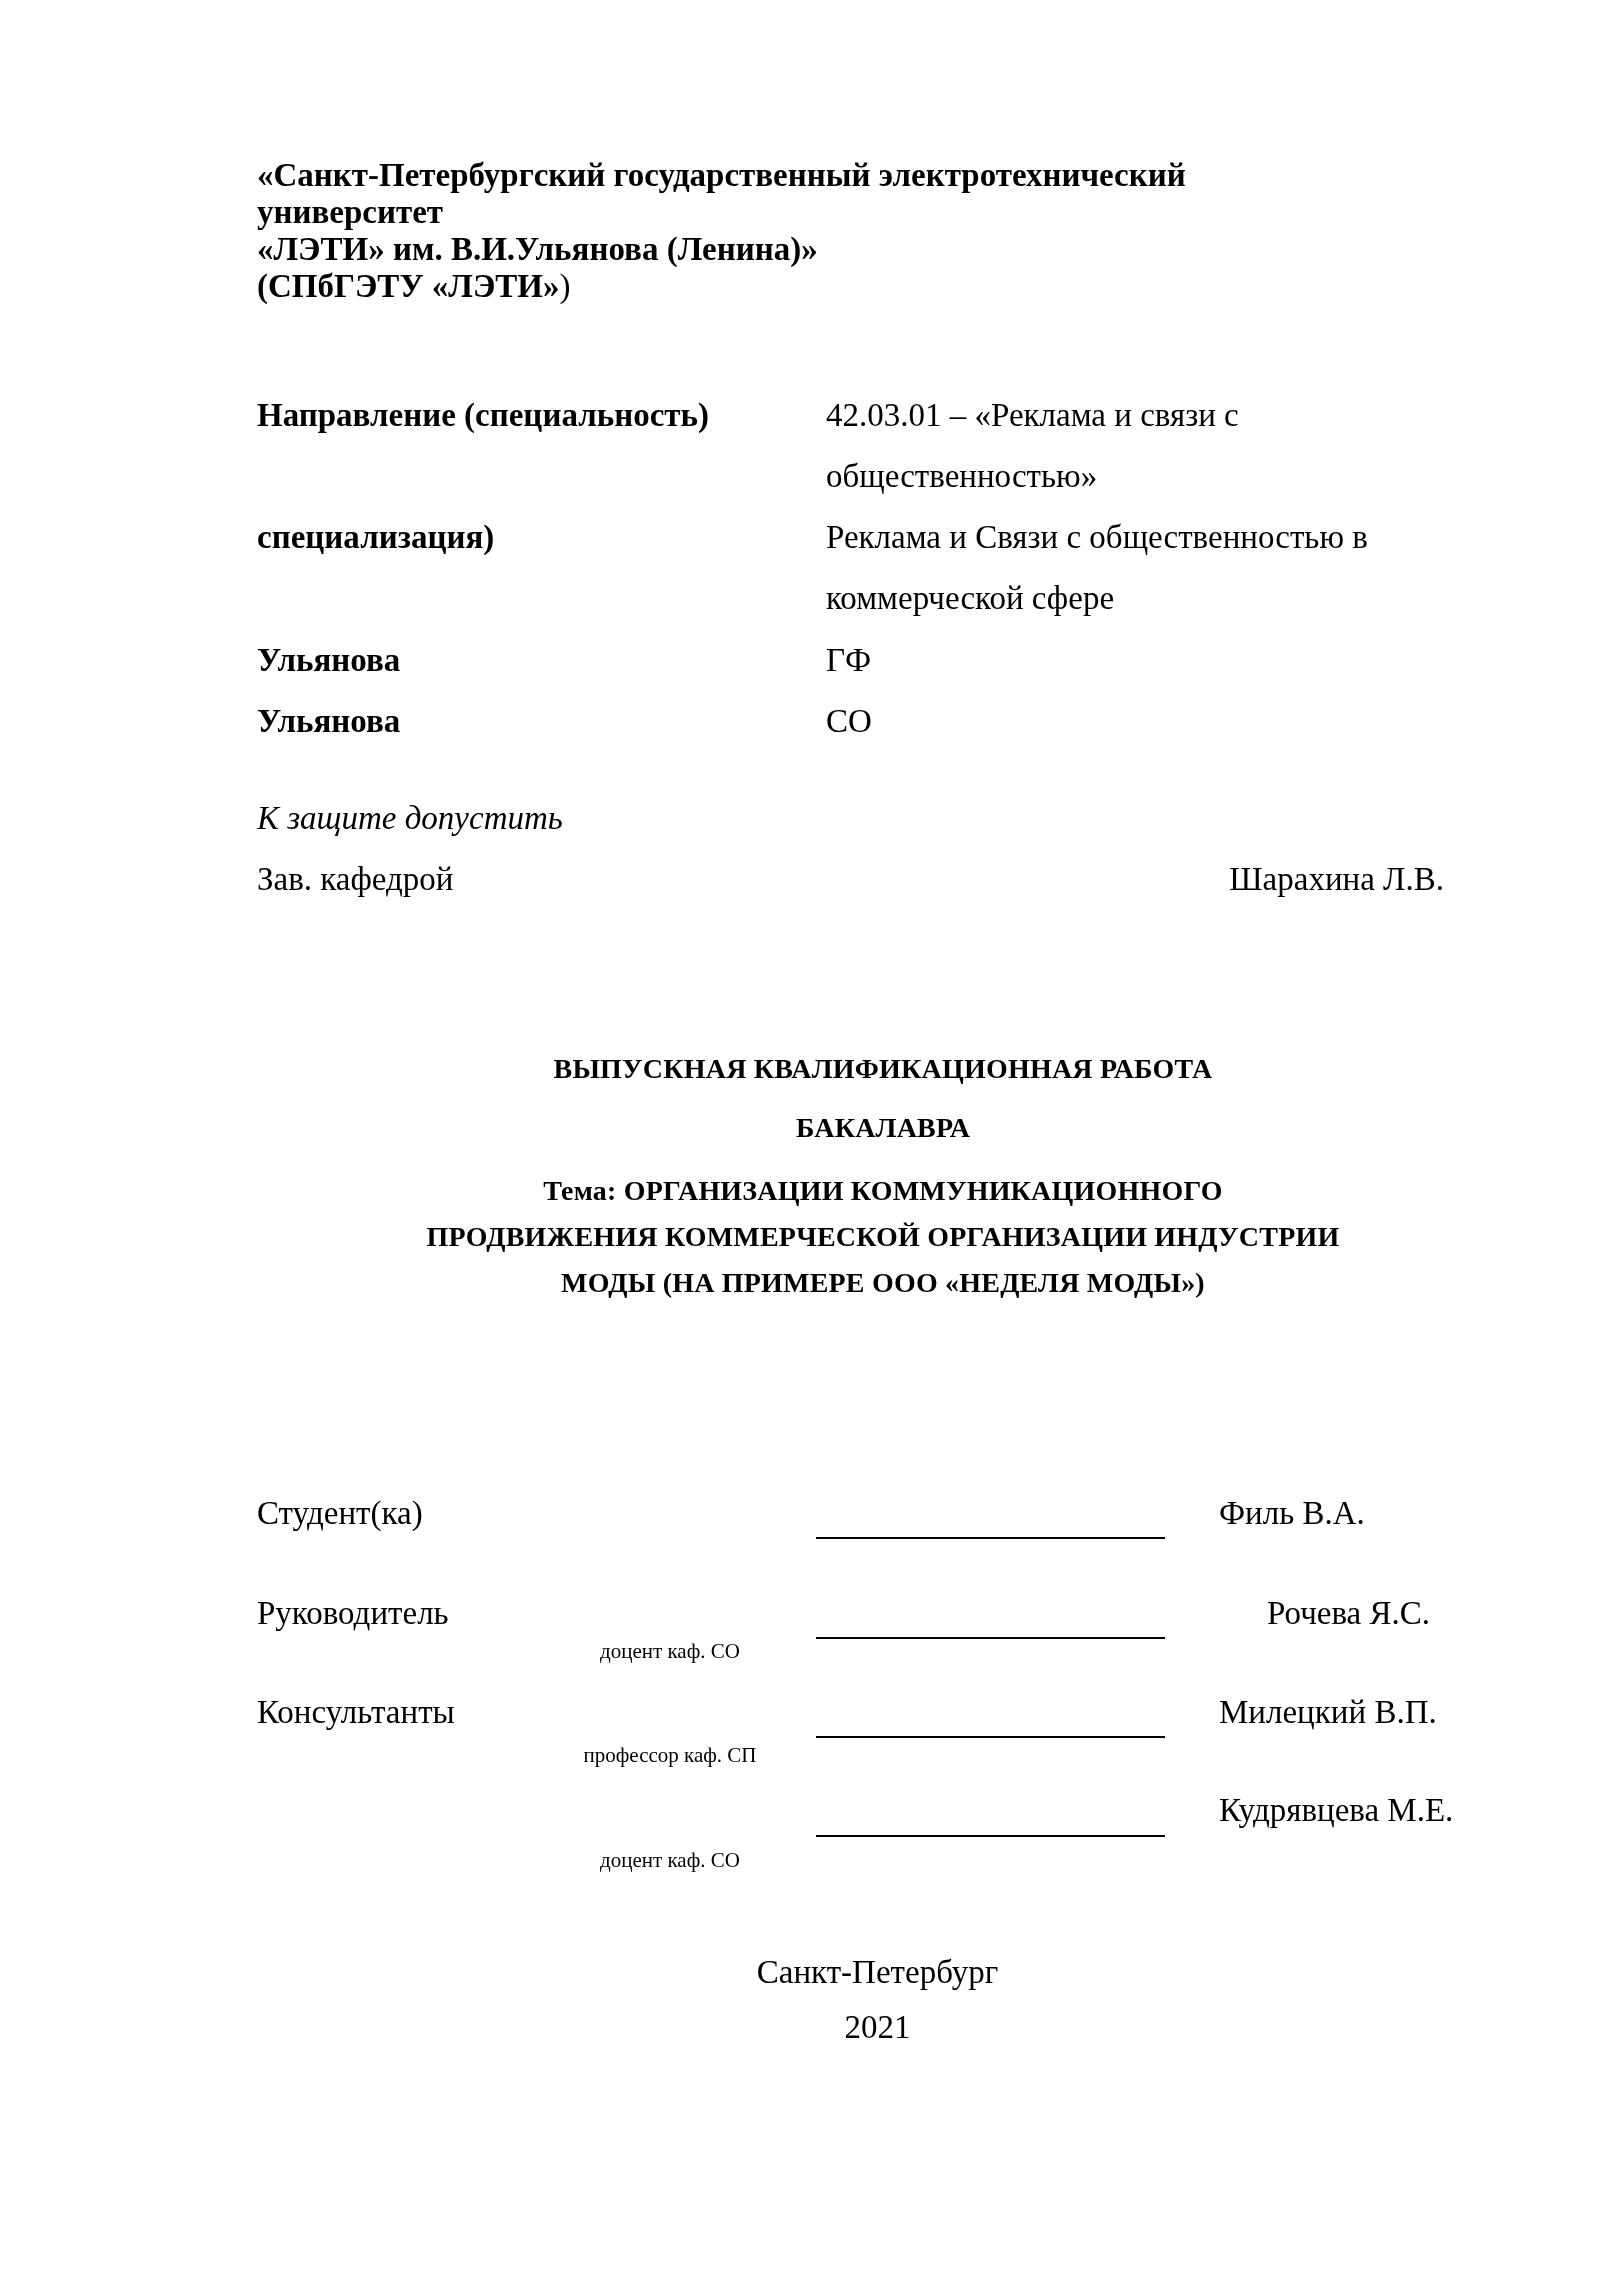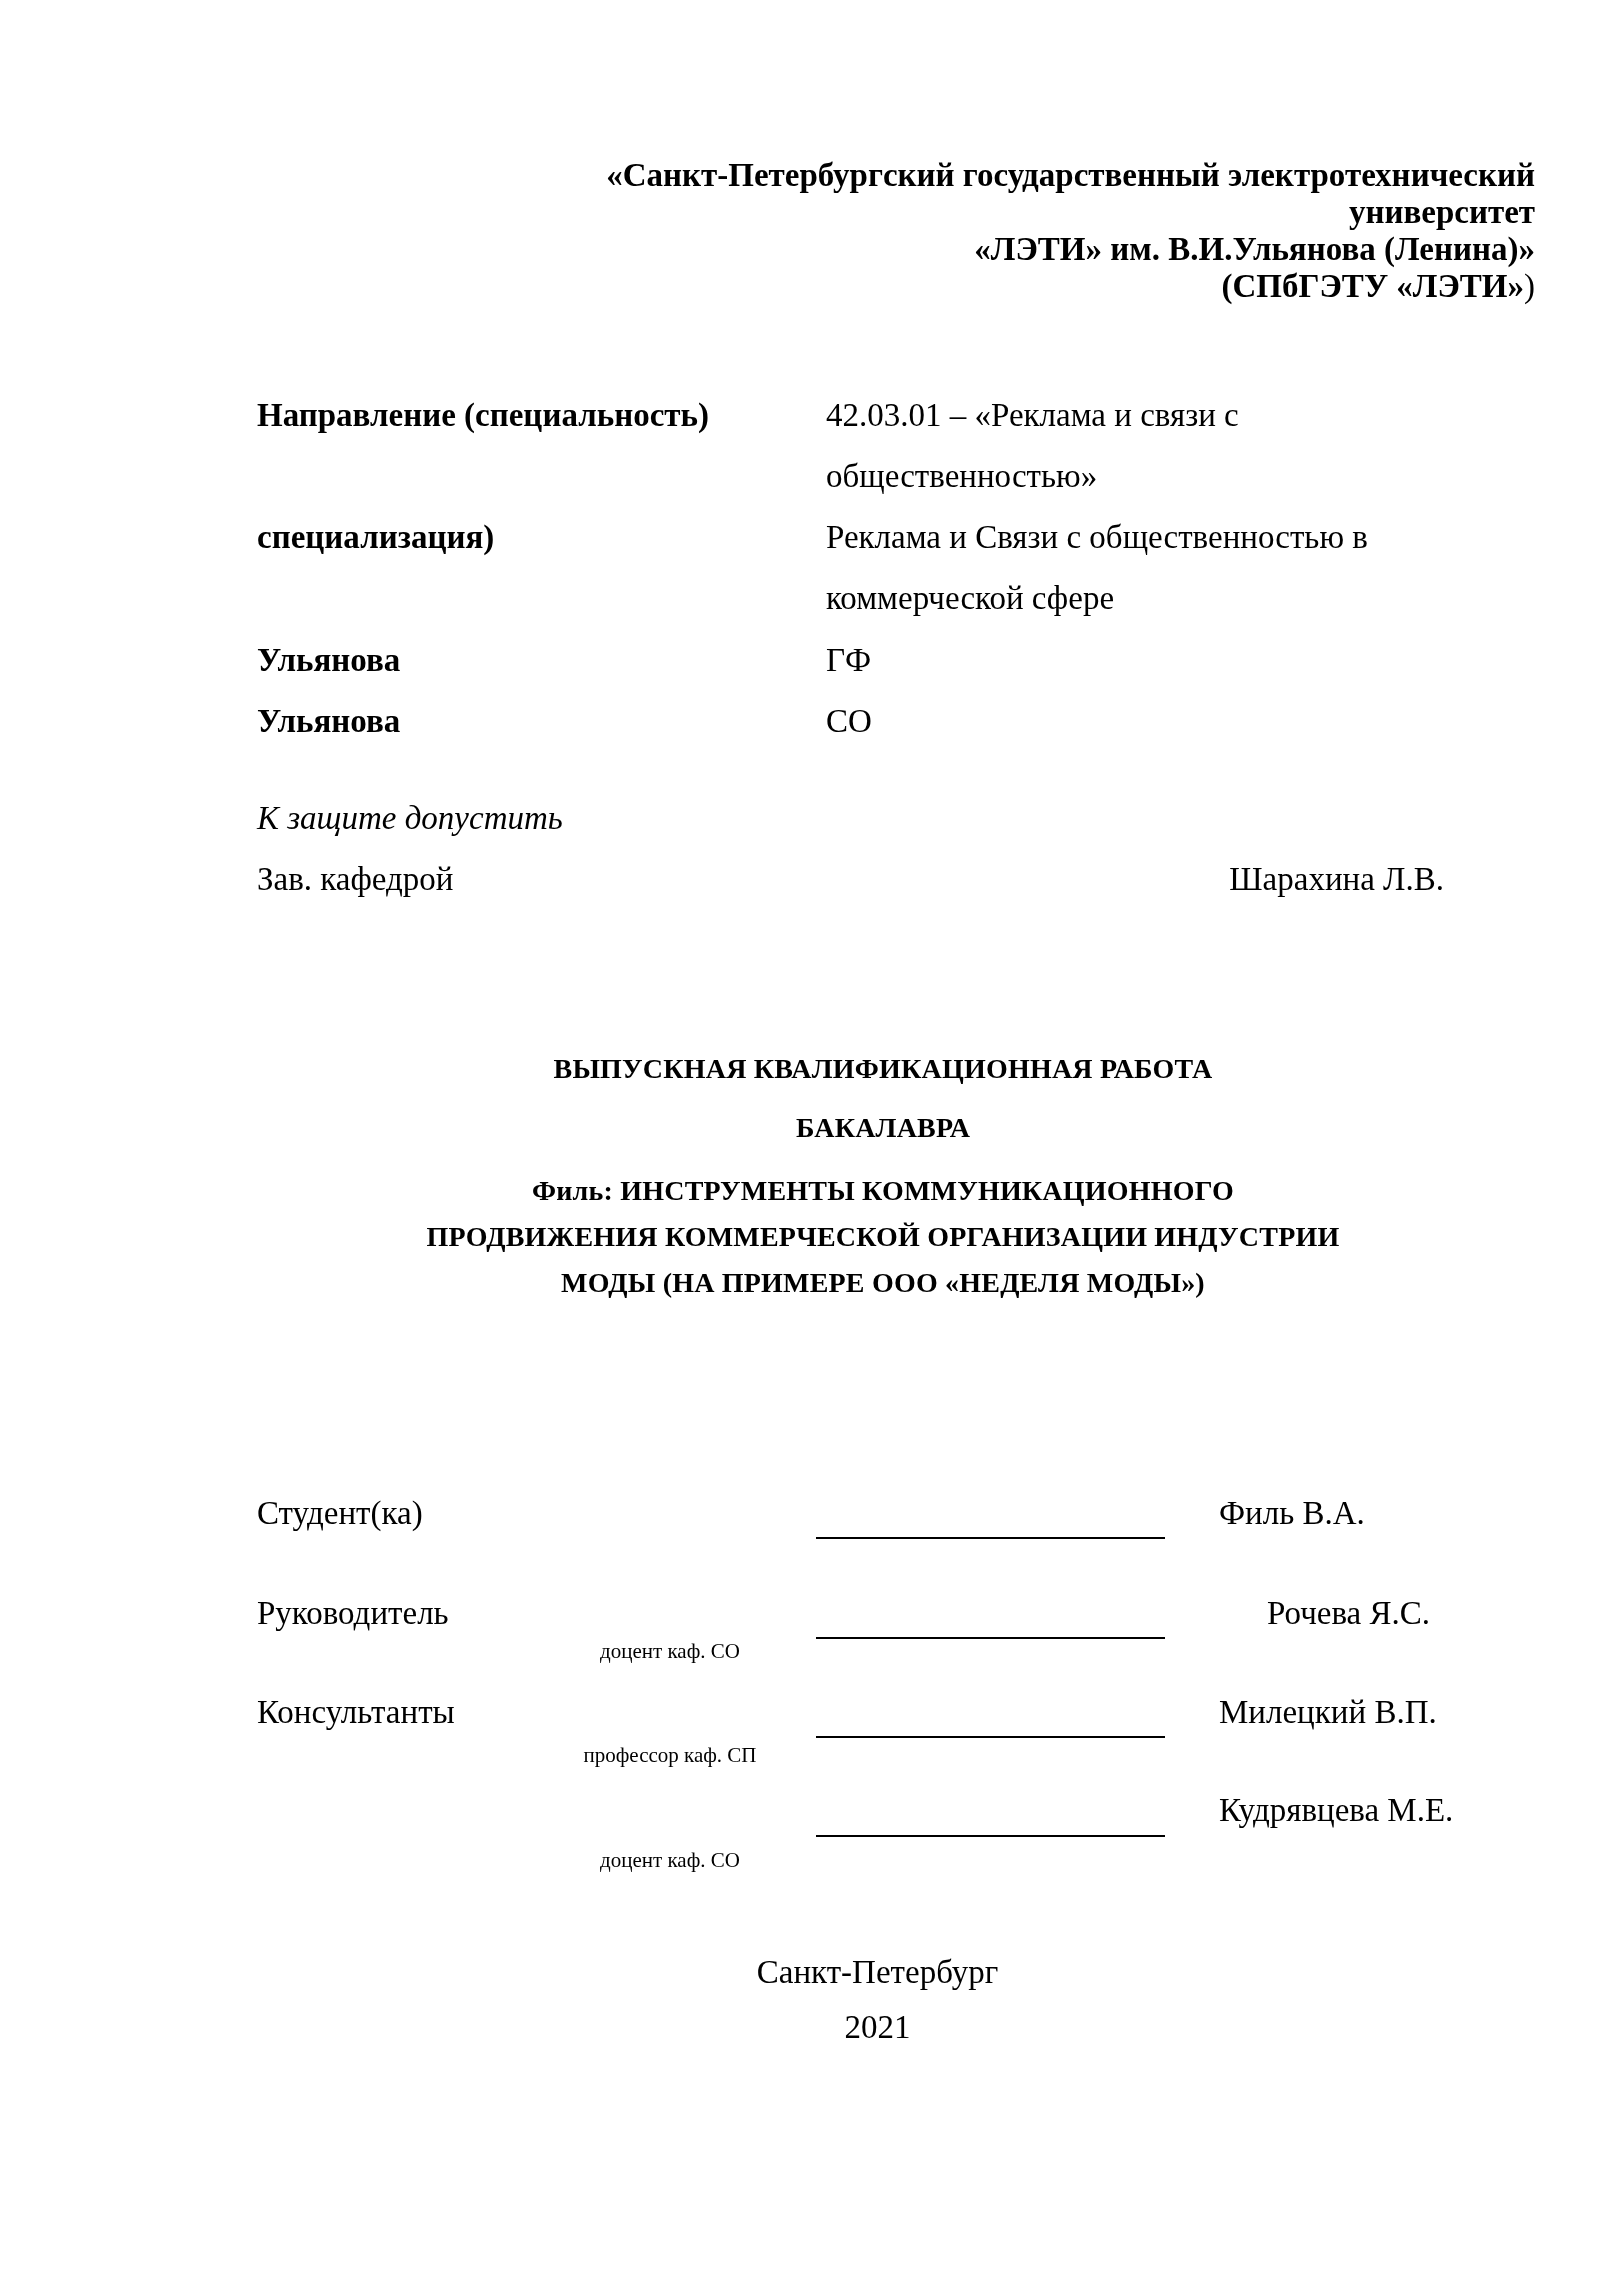--- a/index.html
+++ b/index.html
@@ -23,21 +23,21 @@
       background: #ffffff;
     }
     .abs { position: absolute; white-space: nowrap; }
     .italic { font-style: italic; }
 
     
     .uni {
       position: absolute;
       left: 257px;
       width: 1278px;
-      text-align: right;
+      text-align: left;
       font-weight: bold;
       font-size: 33px;
       line-height: 37px;
     }
     .uni .paren-normal { font-weight: normal; }
 
     
     .spec-label {
       position: absolute;
       left: 257px;
@@ -142,21 +142,21 @@
     </div>
   </div>
 
   <div class="abs italic regular42" style="left:257px; top:799px;">К защите допустить</div>
   <div class="abs regular42" style="left:257px; top:860px;">Зав. кафедрой</div>
   <div class="abs regular42" style="right:179px; top:860px; text-align:right;">Шарахина Л.В.</div>
 
   <div class="title" style="top:1046px;">ВЫПУСКНАЯ КВАЛИФИКАЦИОННАЯ РАБОТА</div>
   <div class="title" style="top:1105px;">БАКАЛАВРА</div>
   <div class="title" style="top:1168px;">
-    <div>Филь: ИНСТРУМЕНТЫ КОММУНИКАЦИОННОГО</div>
+    <div>Тема: ОРГАНИЗАЦИИ КОММУНИКАЦИОННОГО</div>
     <div>ПРОДВИЖЕНИЯ КОММЕРЧЕСКОЙ ОРГАНИЗАЦИИ ИНДУСТРИИ</div>
     <div>МОДЫ (НА ПРИМЕРЕ ООО «НЕДЕЛЯ МОДЫ»)</div>
   </div>
 
   <div>
 
     <div class="sig-label" style="top:1494px;">Студент(ка)</div>
     <div class="sig-line" style="top:1537px;"></div>
     <div class="sig-name" style="top:1494px;">Филь В.А.</div>
 

